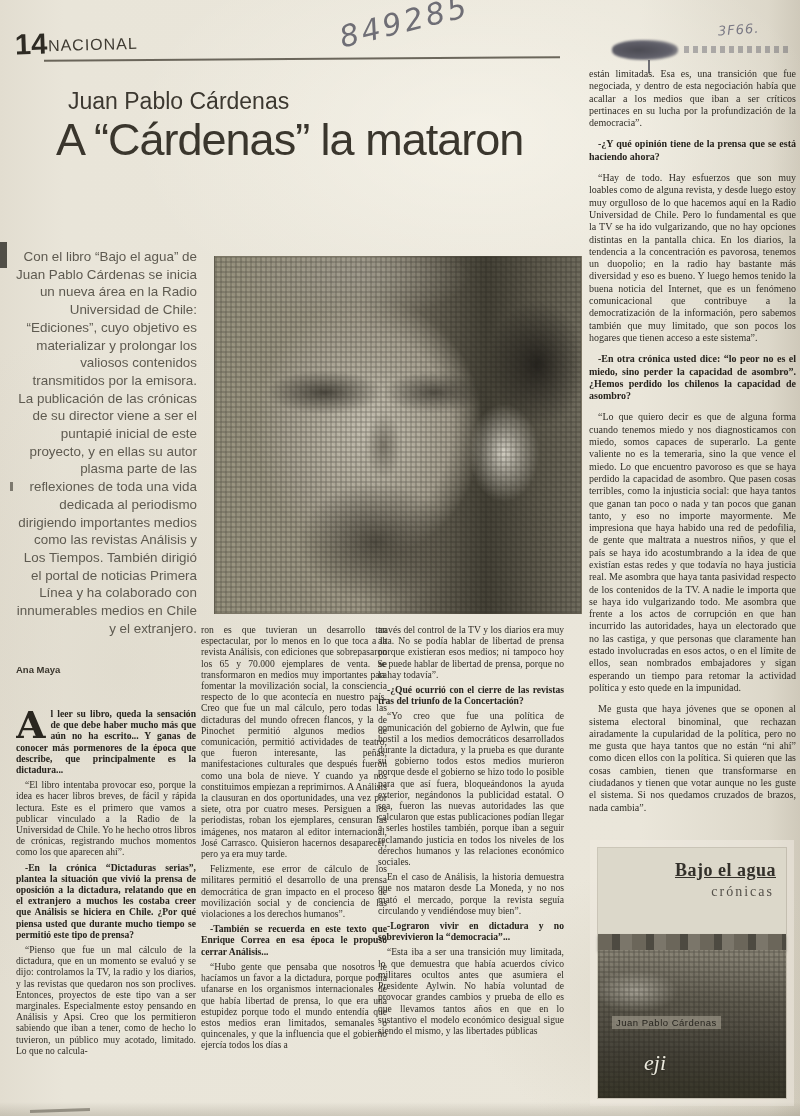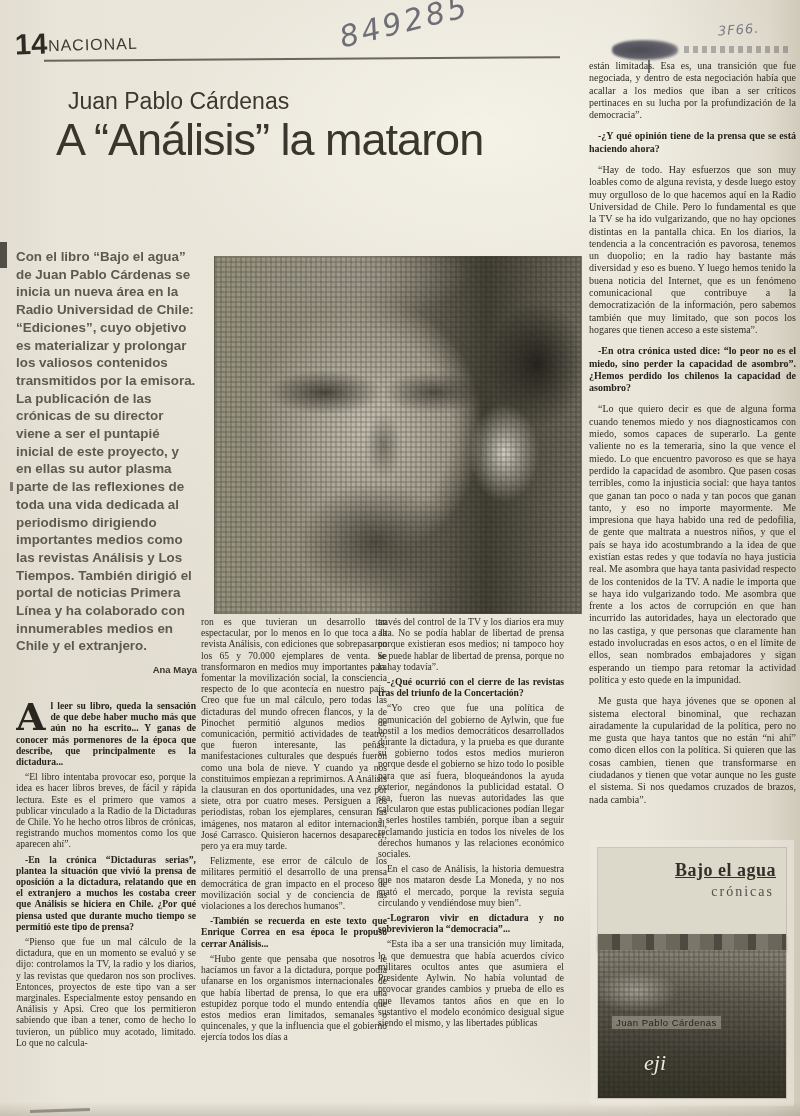--- a/index.html
+++ b/index.html
@@ -38,26 +38,26 @@
     background:repeating-linear-gradient(90deg,#4a4a58 0 5px,transparent 5px 9px);}
   .stamp-tick{position:absolute;left:648px;top:60px;width:2px;height:13px;background:#3a3a46;opacity:.7;}
   
   .kicker{position:absolute;left:68px;top:88px;font-family:"Liberation Sans",sans-serif;
     font-size:23px;color:#3c3830;}
   .headline{position:absolute;left:56px;top:116px;width:520px;font-family:"Liberation Sans",sans-serif;
     font-size:45px;line-height:48px;font-weight:500;letter-spacing:-1px;color:#3a362d;}
   
   .lead{position:absolute;left:16px;top:248px;width:181px;height:412px;overflow:hidden;
     font-family:"Liberation Sans",sans-serif;font-size:13.4px;line-height:17.7px;
-    text-align:left;color:#5e5a50;font-weight:bold;}
-  .byline{position:absolute;left:16px;top:664px;width:181px;text-align:right;
+    text-align:right;color:#5e5a50;}
+  .byline{position:absolute;left:16px;top:664px;width:181px;text-align:left;
     font-family:"Liberation Sans",sans-serif;font-size:9.5px;font-weight:700;color:#3a362d;}
   
   .col{position:absolute;overflow:hidden;font-size:9.6px;line-height:11.2px;
-    text-align:justify;color:#2f2c25;}
+    text-align:justify;color:#2f2c25;margin-top:8px;}
   .col p{margin:0 0 4px 0;}
   .col p.q{font-weight:700;color:#26231d;margin-top:3px;}
   .col p.ind{text-indent:9px;}
   .col1{left:16px;top:697px;width:180px;height:414px;}
   .col2{left:201px;top:616px;width:186px;height:498px;}
   .col3{left:378px;top:616px;width:186px;height:498px;}
   .col4{left:589px;top:60px;width:207px;height:788px;font-size:10px;line-height:12.3px;}
   .col4 p{margin:0 0 9px 0;}
   .dropcap{float:left;font-size:38px;line-height:30px;font-weight:700;color:#2a2720;
     margin:2px 5px 0 0;font-family:"DejaVu Serif",serif;}
@@ -112,33 +112,33 @@
   <div class="section">NACIONAL</div>
   <div class="rule"></div>
   <div class="hand-num">849285</div>
   <div class="hand-code">3F66.</div>
   <div class="stamp"></div>
   <div class="stamp-date"></div>
   <div class="stamp-tick"></div>
 
   <div class="kicker">Juan Pablo Cárdenas</div>
   <div class="headline">
-    <span>A “Análisis” la mataron</span><br>
+    <span>A “Cárdenas” la mataron</span><br>
   </div>
 
   <div class="lead">Con el libro “Bajo el agua” de Juan Pablo Cárdenas se inicia un nueva área en la Radio Universidad de Chile: “Ediciones”, cuyo objetivo es materializar y prolongar los valiosos contenidos transmitidos por la emisora. La publicación de las crónicas de su director viene a ser el puntapié inicial de este proyecto, y en ellas su autor plasma parte de las reflexiones de toda una vida dedicada al periodismo dirigiendo importantes medios como las revistas Análisis y Los Tiempos. También dirigió el portal de noticias Primera Línea y ha colaborado con innumerables medios en Chile y el extranjero.</div>
   <div class="byline">Ana Maya</div>
 
   <div class="photo">
     <div class="halftone"></div>
   </div>
 
   <div class="col col1">
     <p class="q"><span class="dropcap">A</span><span>l leer su libro, queda la sensación de que debe haber mucho más que aún no ha escrito... Y ganas de conocer más pormenores de la época que describe, que principalmente es la dictadura...</span></p>
-    <p class="ind">“El libro intentaba provocar eso, porque la idea es hacer libros breves, de fácil y rápida lectura. Este es el primero que vamos a publicar vinculado a la Radio de la Dictaduras de Chile. Yo he hecho otros libros de crónicas, registrando muchos momentos como los que aparecen ahí”.</p>
+    <p class="ind">“El libro intentaba provocar eso, porque la idea es hacer libros breves, de fácil y rápida lectura. Este es el primero que vamos a publicar vinculado a la Radio de la Universidad de Chile. Yo he hecho otros libros de crónicas, registrando muchos momentos como los que aparecen ahí”.</p>
     <p class="q ind">-En la crónica “Dictaduras serias”, plantea la situación que vivió la prensa de oposición a la dictadura, relatando que en el extranjero a muchos les costaba creer que Análisis se hiciera en Chile. ¿Por qué piensa usted que durante mucho tiempo se permitió este tipo de prensa?</p>
     <p class="ind">“Pienso que fue un mal cálculo de la dictadura, que en un momento se evaluó y se dijo: controlamos la TV, la radio y los diarios, y las revistas que quedaron nos son proclives. Entonces, proyectos de este tipo van a ser marginales. Especialmente estoy pensando en Análisis y Apsi. Creo que los permitieron sabiendo que iban a tener, como de hecho lo tuvieron, un público muy acotado, limitado. Lo que no calcula-</p>
   </div>
 
   <div class="col col2">
     <p>ron es que tuvieran un desarrollo tan espectacular, por lo menos en lo que toca a la revista Análisis, con ediciones que sobrepasaron los 65 y 70.000 ejemplares de venta. Se transformaron en medios muy importantes para fomentar la movilización social, la consciencia respecto de lo que acontecía en nuestro país. Creo que fue un mal cálculo, pero todas las dictaduras del mundo ofrecen flancos, y la de Pinochet permitió algunos medios de comunicación, permitió actividades de teatro, que fueron interesante, las peñas, manifestaciones culturales que después fueron como una bola de nieve. Y cuando ya nos constituimos empiezan a reprimirnos. A Análisis la clausuran en dos oportunidades, una vez por siete, otra por cuatro meses. Persiguen a los periodistas, roban los ejemplares, censuran las imágenes, nos mataron al editor internacional, José Carrasco. Quisieron hacernos desaparecer, pero ya era muy tarde.</p>
     <p class="ind">Felizmente, ese error de cálculo de los militares permitió el desarrollo de una prensa democrática de gran impacto en el proceso de movilización social y de conciencia de las violaciones a los derechos humanos”.</p>
     <p class="q ind">-También se recuerda en este texto que Enrique Correa en esa época le propuso cerrar Análisis...</p>
     <p class="ind">“Hubo gente que pensaba que nosotros le hacíamos un favor a la dictadura, porque podía ufanarse en los organismos internacionales de que había libertad de prensa, lo que era una estupidez porque todo el mundo entendía que estos medios eran limitados, semanales o quincenales, y que la influencia que el gobierno ejercía todos los días a</p>
   </div>

